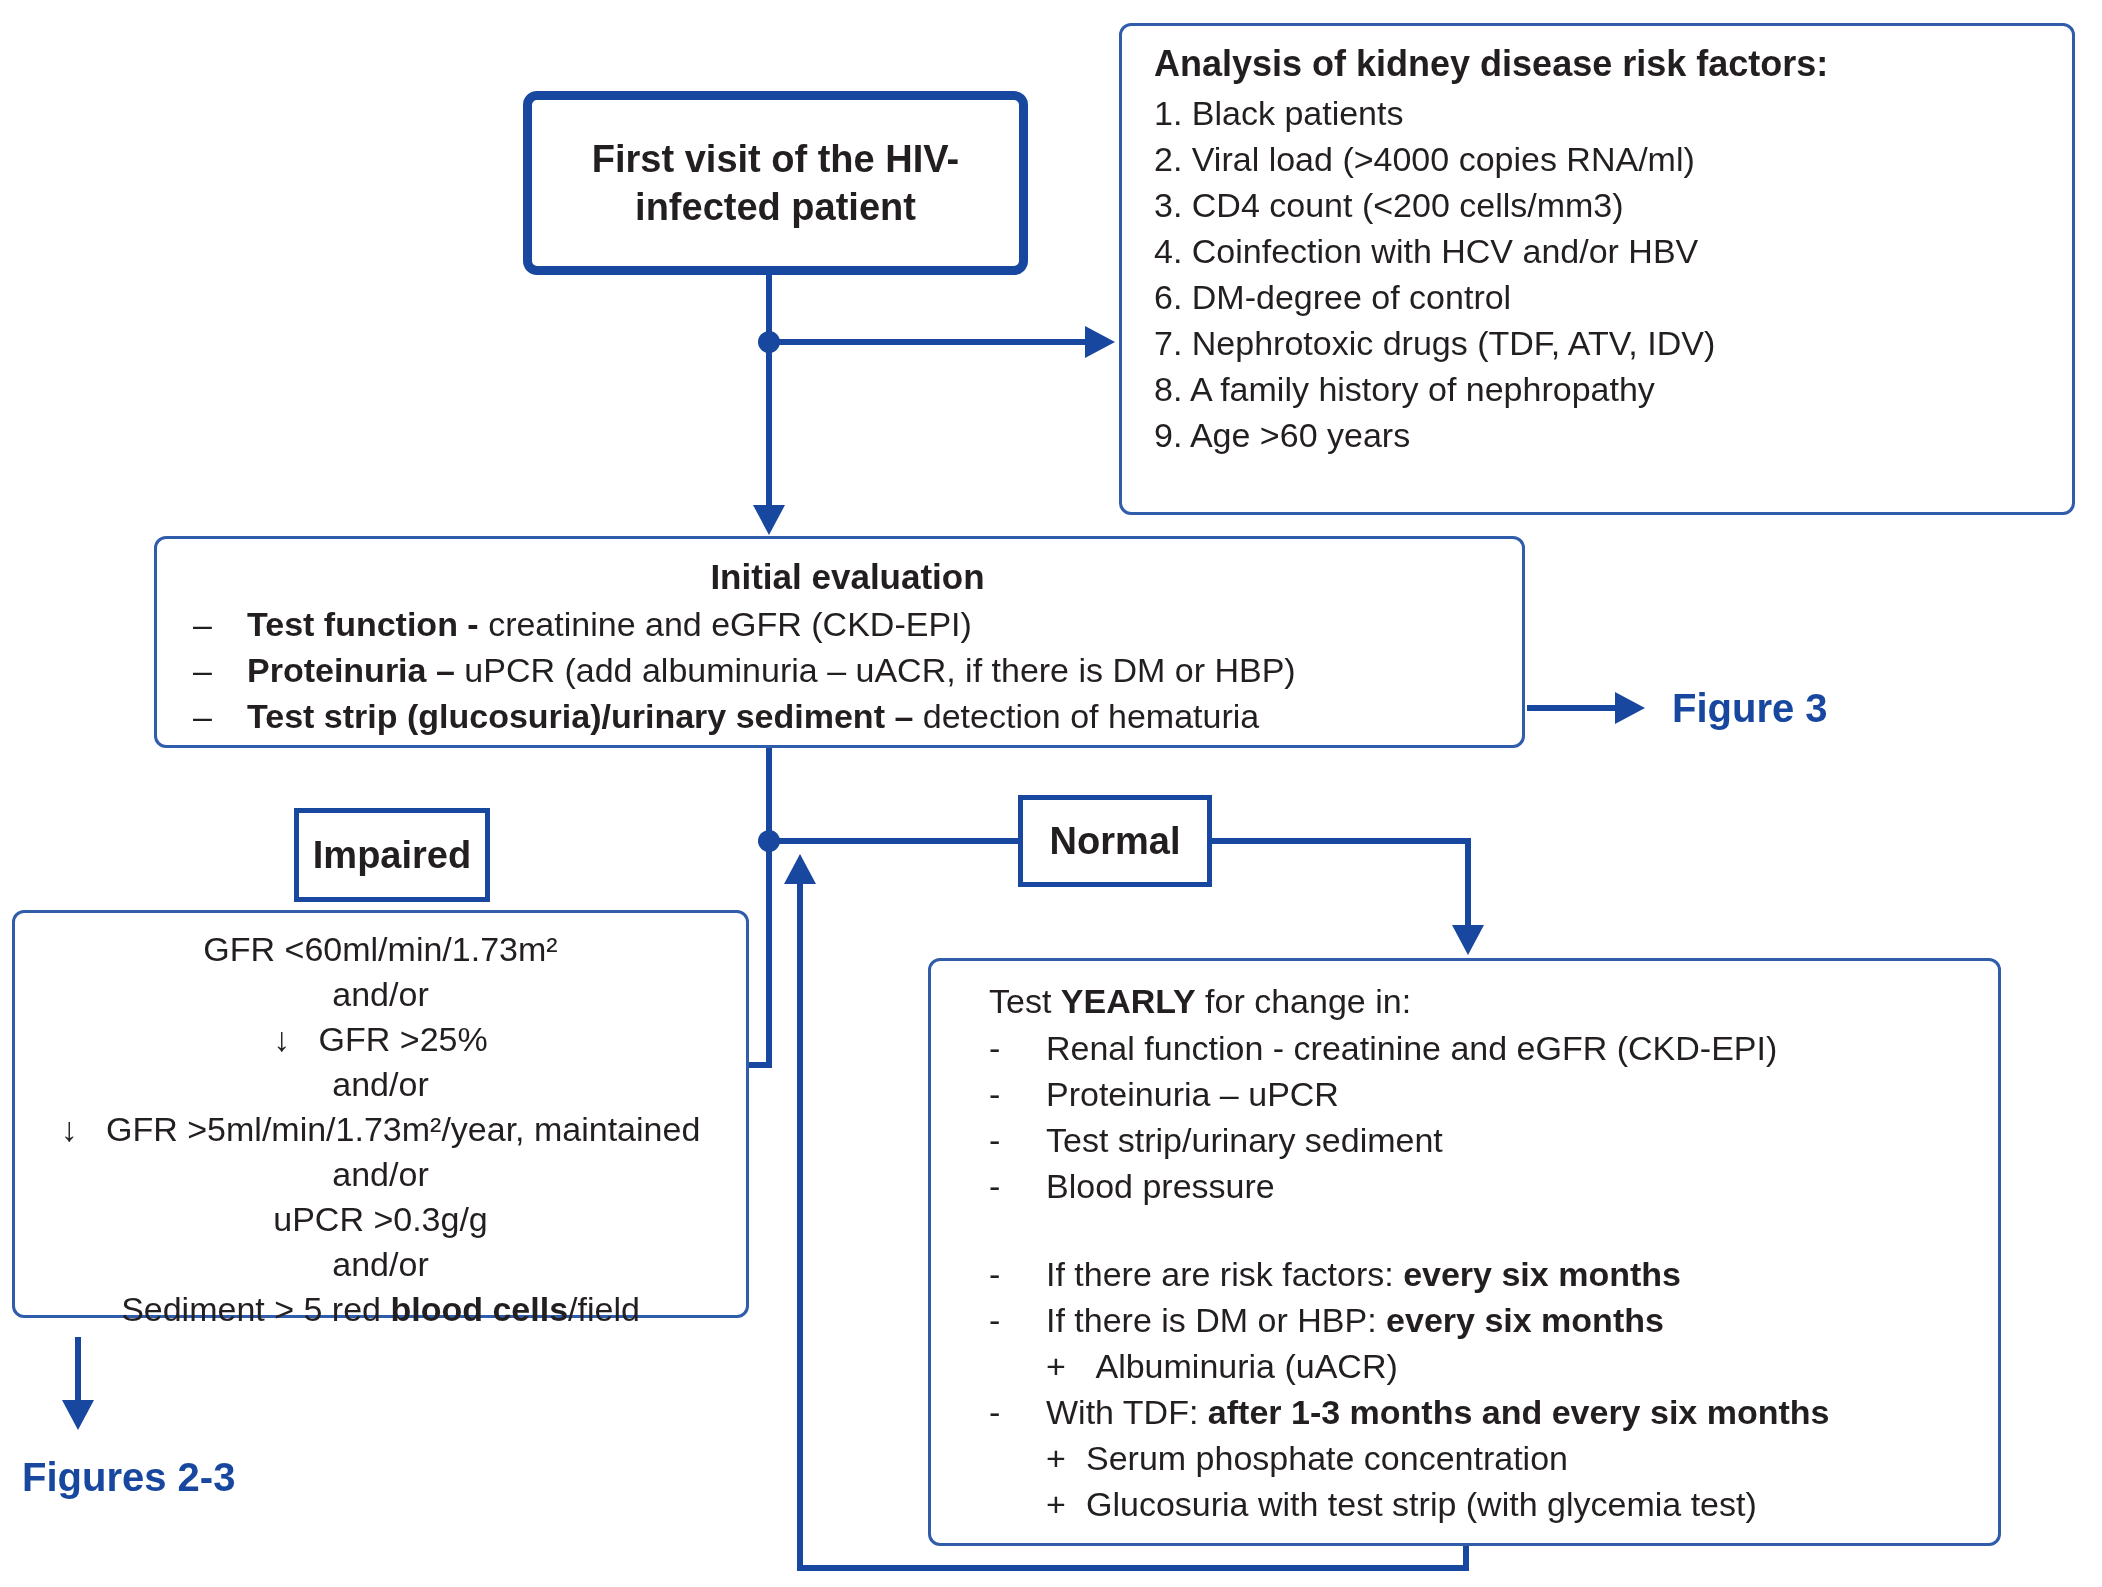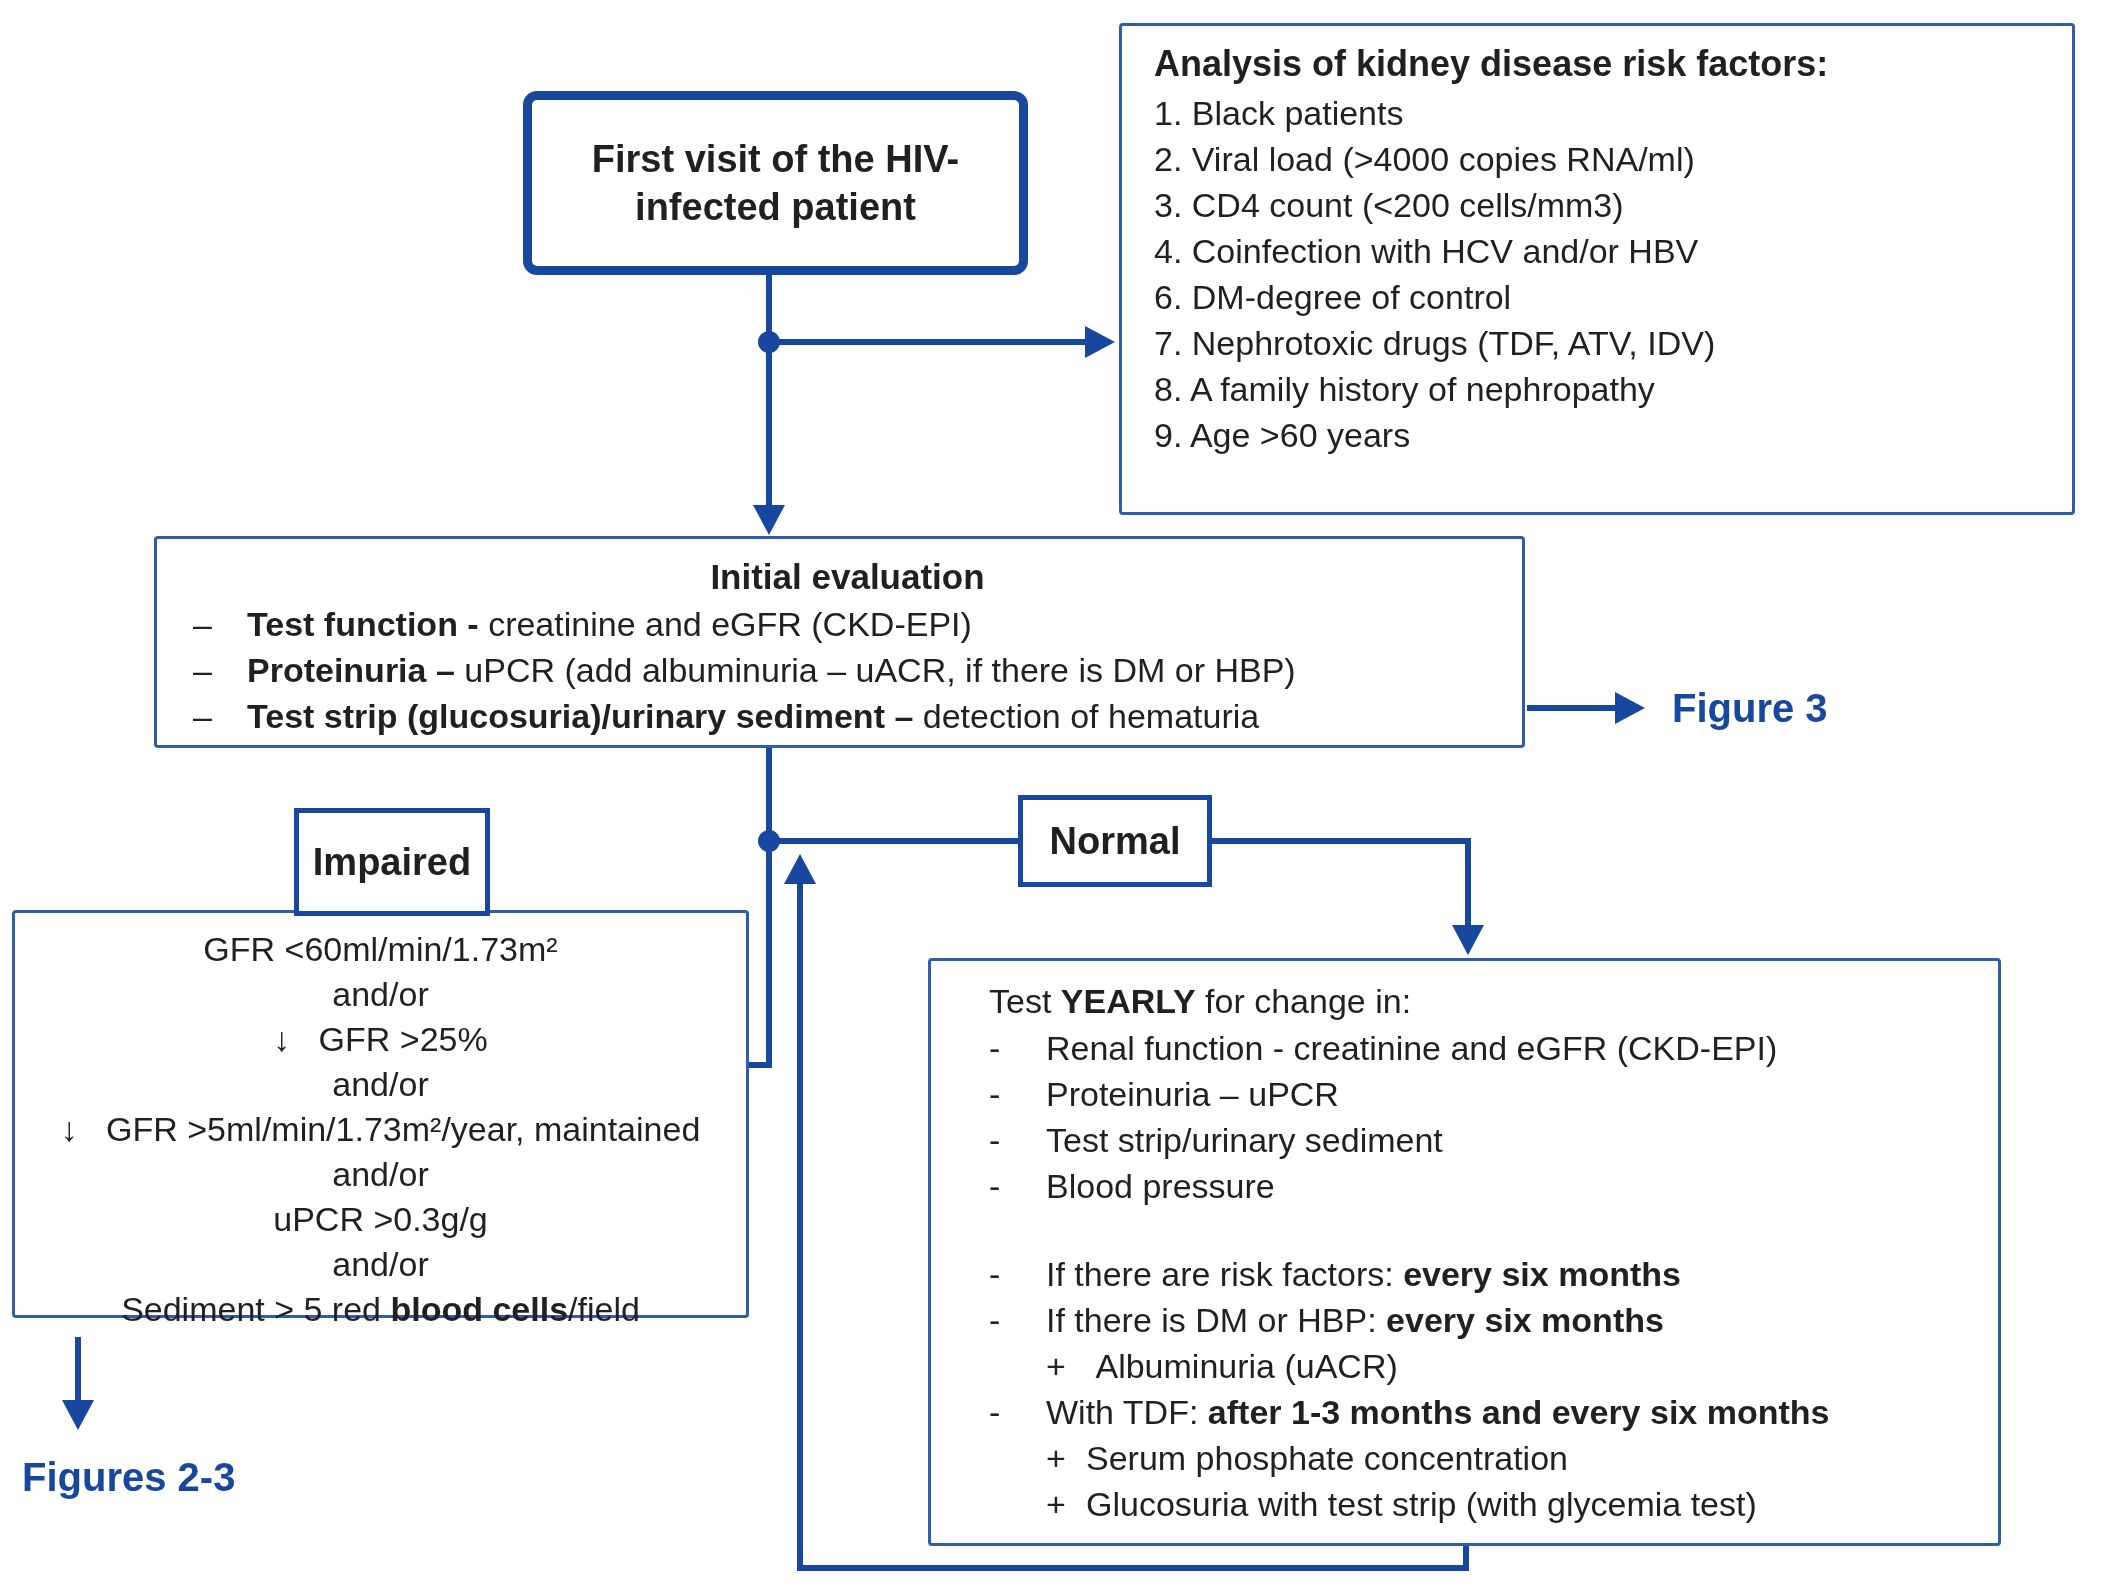--- a/index.html
+++ b/index.html
@@ -1,18 +1,18 @@
 <!DOCTYPE html>
 <html><head>
 <meta charset="utf-8">
 <style>
   html,body{margin:0;padding:0;background:#ffffff;}
   #canvas{position:relative;width:2102px;height:1587px;background:#ffffff;overflow:hidden;
           font-family:"Liberation Sans","DejaVu Sans",sans-serif;color:#231f20;}
-  .box{position:absolute;background:#ffffff;border:3px solid #2f5cab;border-radius:4px;z-index:2;box-sizing:border-box;}
+  .box{position:absolute;background:#ffffff;border:3px solid #2f5cab;border-radius:12px;z-index:2;box-sizing:border-box;}
   .thickbox{border:9px solid #17479e;border-radius:14px;display:flex;align-items:center;justify-content:center;
             text-align:center;font-weight:bold;font-size:38px;line-height:48px;}
   .labelbox{position:absolute;background:#ffffff;border:5px solid #17479e;z-index:3;box-sizing:border-box;
             display:flex;align-items:center;justify-content:center;font-weight:bold;font-size:38px;color:#231f20;}
   .line{position:absolute;background:#17479e;z-index:1;}
   .dot{position:absolute;width:22px;height:22px;border-radius:50%;background:#17479e;z-index:2;}
   .arr{position:absolute;width:0;height:0;z-index:1;}
   .arr.down{border-left:16px solid transparent;border-right:16px solid transparent;border-top:30px solid #17479e;}
   .arr.up{border-left:16px solid transparent;border-right:16px solid transparent;border-bottom:30px solid #17479e;}
   .arr.right{border-top:16px solid transparent;border-bottom:16px solid transparent;border-left:30px solid #17479e;}
@@ -93,21 +93,21 @@
     </div>
     <div class="brow">
       <span class="dash">–</span>
       <span class="txt"><b>Test strip (glucosuria)/urinary sediment –</b><span> detection of hematuria</span></span>
     </div>
   </div>
 
   <div class="bluelabel" style="left:1672px;top:686px;">Figure 3</div>
   <div class="bluelabel" style="left:22px;top:1448px;margin-top:7px;">Figures 2-3</div>
 
-  <div class="labelbox" style="left:294px;top:808px;width:196px;height:108px;">
+  <div class="labelbox" style="left:294px;top:808px;width:196px;height:94px;">
     <span>Impaired</span>
   </div>
   <div class="labelbox" style="left:1018px;top:795px;width:194px;height:92px;">
     <span>Normal</span>
   </div>
 
   <div class="box" style="left:12px;top:910px;width:737px;height:408px;padding:14px 4px 8px 4px;">
     <div class="cline"><span>GFR &lt;60ml/min/1.73m²</span><b></b><span></span></div>
     <div class="cline"><span>and/or</span><b></b><span></span></div>
     <div class="cline"><span>↓   GFR &gt;25%</span><b></b><span></span></div>

